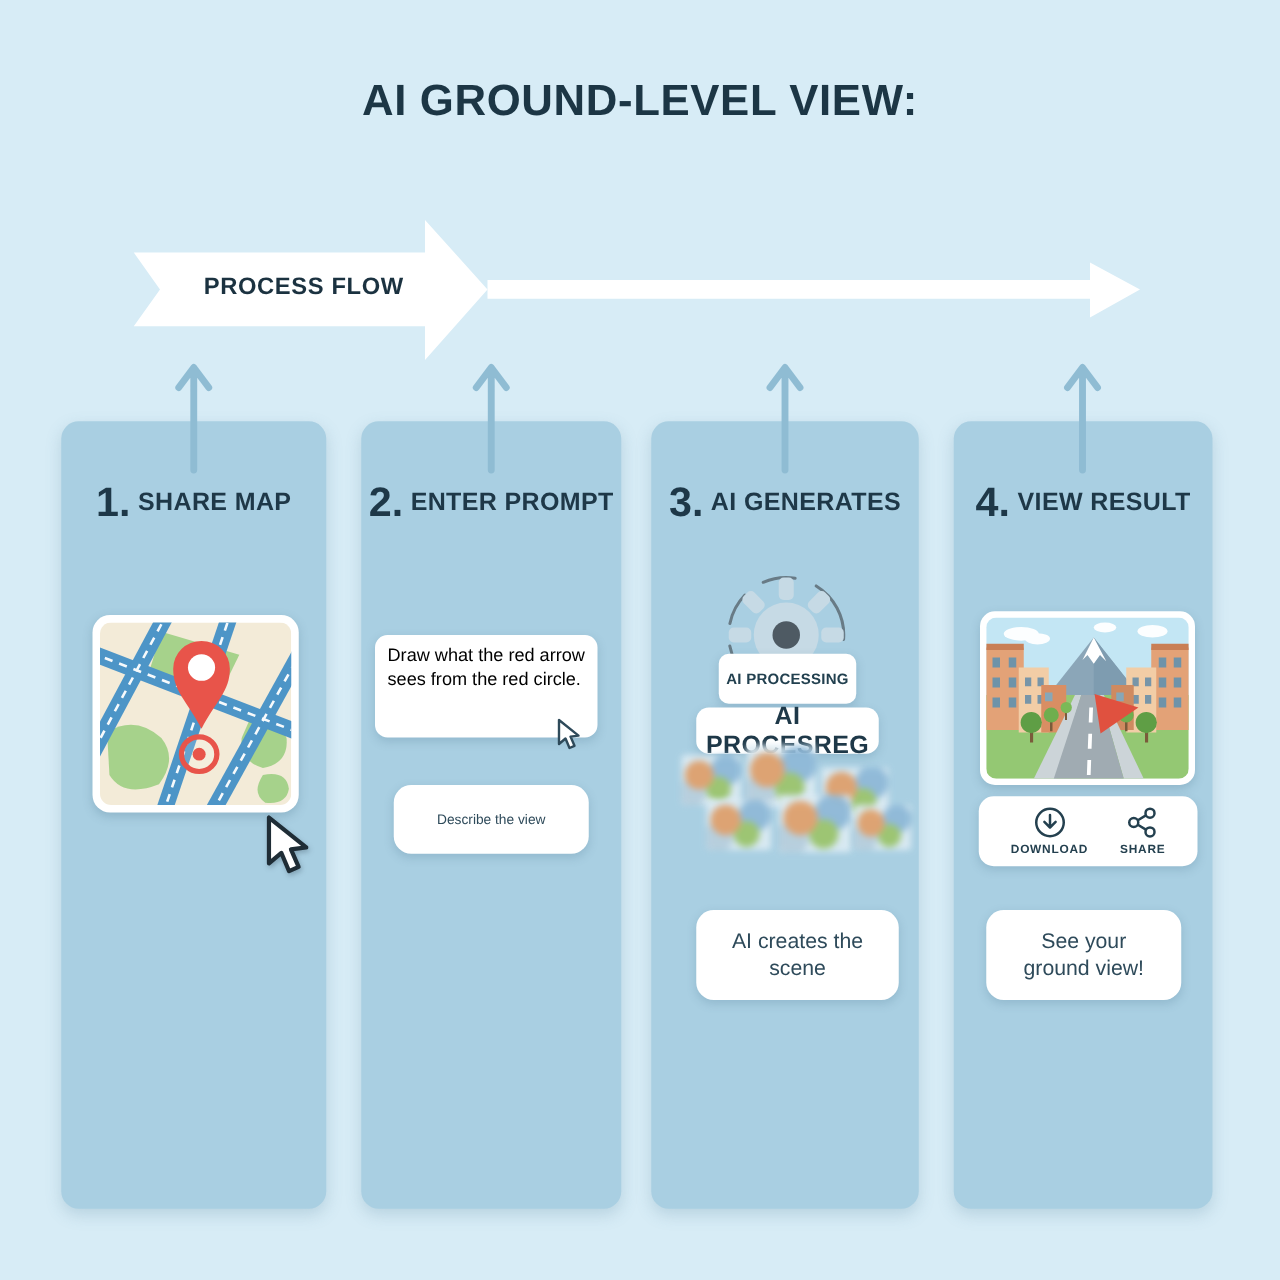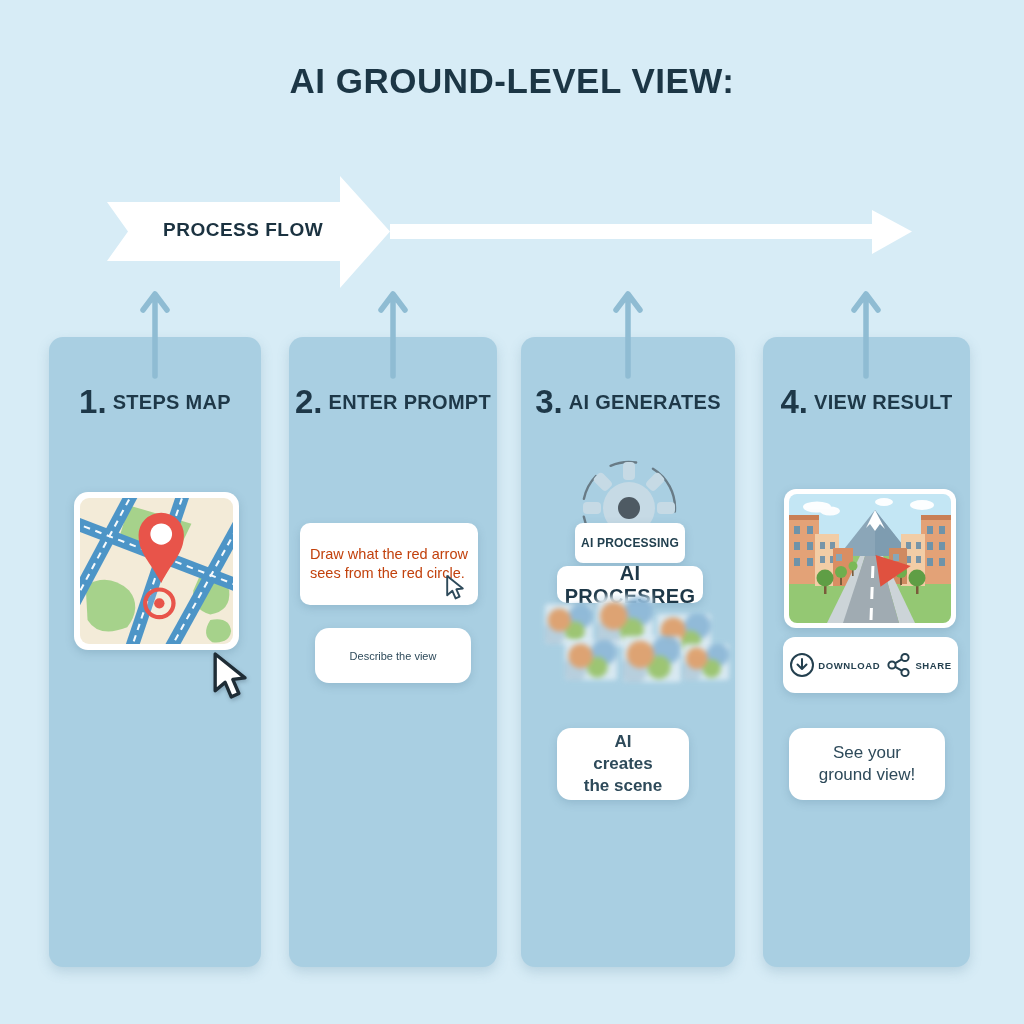--- a/index.html
+++ b/index.html
@@ -61,24 +61,24 @@
     position:absolute;left:25px;top:155px;width:165px;height:158px;
     background:#fff;border-radius:14px;padding:6px;box-sizing:border-box;
     box-shadow:0 3px 8px rgba(70,110,135,.25);
   }
   .map-card svg{width:100%;height:100%;border-radius:9px;display:block;}
   .cursor-big{position:absolute;left:160px;top:314px;width:46px;height:52px;z-index:6;
     filter:drop-shadow(1px 2px 2px rgba(40,60,75,.3));}
 
   
   .prompt-box{
-    left:11px;top:186px;width:178px;height:82px;border-radius:10px;
+    left:11px;top:171px;width:178px;height:82px;border-radius:10px;
     font-size:14.5px;line-height:1.32;text-align:left;
     align-items:flex-start;justify-content:flex-start;
-    padding:22px 10px;box-sizing:border-box;color:#c2410c;
+    padding:8px 10px;box-sizing:border-box;color:#000000;
   }
   .cursor-small{position:absolute;left:155px;top:237px;width:24px;height:28px;z-index:6;}
   .describe-card{left:26px;top:291px;width:156px;height:55px;font-size:11px;}
 
   
   .gear-wrap{position:absolute;left:56px;top:119px;width:104px;height:104px;}
   .badge-small{left:54px;top:186px;width:110px;height:40px;border-radius:8px;
     font-size:12px;font-weight:bold;color:#22404f;letter-spacing:.2px;justify-content:center;}
   .badge-large{left:36px;top:229px;width:146px;height:37px;border-radius:10px;
     font-size:20px;font-weight:bold;color:#1e3848;letter-spacing:.3px;}
@@ -95,21 +95,21 @@
 
   
   .scene-card{
     position:absolute;left:21px;top:152px;width:172px;height:139px;
     background:#fff;border-radius:12px;padding:5px;box-sizing:border-box;
     box-shadow:0 3px 8px rgba(70,110,135,.25);
   }
   .scene-card svg{width:100%;height:100%;border-radius:8px;display:block;}
   .actions-card{left:20px;top:300px;width:175px;height:56px;border-radius:12px;}
   .actions-row{display:flex;width:100%;justify-content:space-evenly;align-items:center;}
-  .action{display:flex;flex-direction:row;align-items:center;gap:3px;cursor:pointer;}
+  .action{display:flex;flex-direction:column;align-items:center;gap:3px;cursor:pointer;}
   .action-label{font-size:9.5px;font-weight:bold;color:#24404f;letter-spacing:.6px;}
 </style>
 </head>
 <body>
 
 <div id="canvas">
 
   <div class="main-title">
     <div>AI GROUND-LEVEL VIEW:</div>
   </div>
@@ -131,21 +131,21 @@
   <svg class="up-arrow" style="left:610px;" viewBox="0 0 36 92">
     <path d="M18,88 L18,12 M6,22 L18,6 L30,22" fill="none" stroke="#8fbcd3" stroke-width="5.5" stroke-linecap="round" stroke-linejoin="round"></path>
   </svg>
   <svg class="up-arrow" style="left:848px;" viewBox="0 0 36 92">
     <path d="M18,88 L18,12 M6,22 L18,6 L30,22" fill="none" stroke="#8fbcd3" stroke-width="5.5" stroke-linecap="round" stroke-linejoin="round"></path>
   </svg>
 
   <div class="col col1">
     <div class="col-header">
       <span class="step-num">1.</span>
-      <span class="step-title">STEPS MAP</span>
+      <span class="step-title">SHARE MAP</span>
     </div>
 
     <div class="map-card">
       <svg viewBox="0 0 162 158" preserveAspectRatio="none">
         <rect x="0" y="0" width="162" height="158" fill="#f3ebd8"></rect>
         <polygon points="52,8 118,28 96,74 40,48" fill="#a6d28b"></polygon>
         <path d="M6,95 Q30,80 52,100 Q66,118 50,140 Q20,152 8,132 Z" fill="#a6d28b"></path>
         <path d="M126,86 Q150,80 158,100 Q160,122 138,126 Q118,120 120,100 Z" fill="#a6d28b"></path>
         <path d="M138,132 Q158,128 160,144 Q158,158 140,156 Q128,148 138,132 Z" fill="#a6d28b"></path>
         <g stroke="#4d95c7" stroke-width="14" fill="none">
@@ -226,21 +226,21 @@
 
     <div class="thumbs">
       <div class="thumb" style="left:14px;top:12px;width:48px;height:40px;"></div>
       <div class="thumb" style="left:66px;top:4px;width:56px;height:50px;"></div>
       <div class="thumb" style="left:126px;top:22px;width:54px;height:40px;"></div>
       <div class="thumb" style="left:34px;top:48px;width:52px;height:40px;"></div>
       <div class="thumb" style="left:92px;top:44px;width:58px;height:46px;"></div>
       <div class="thumb" style="left:152px;top:52px;width:46px;height:36px;"></div>
     </div>
 
-    <div class="card caption-card" style="left:36px;width:132px;font-weight:bold;">
+    <div class="card caption-card" style="left:36px;width:162px;">
       <span style="padding:0 26px;">AI creates the scene</span>
     </div>
   </div>
 
   <div class="col col4">
     <div class="col-header">
       <span class="step-num">4.</span>
       <span class="step-title">VIEW RESULT</span>
     </div>
 

